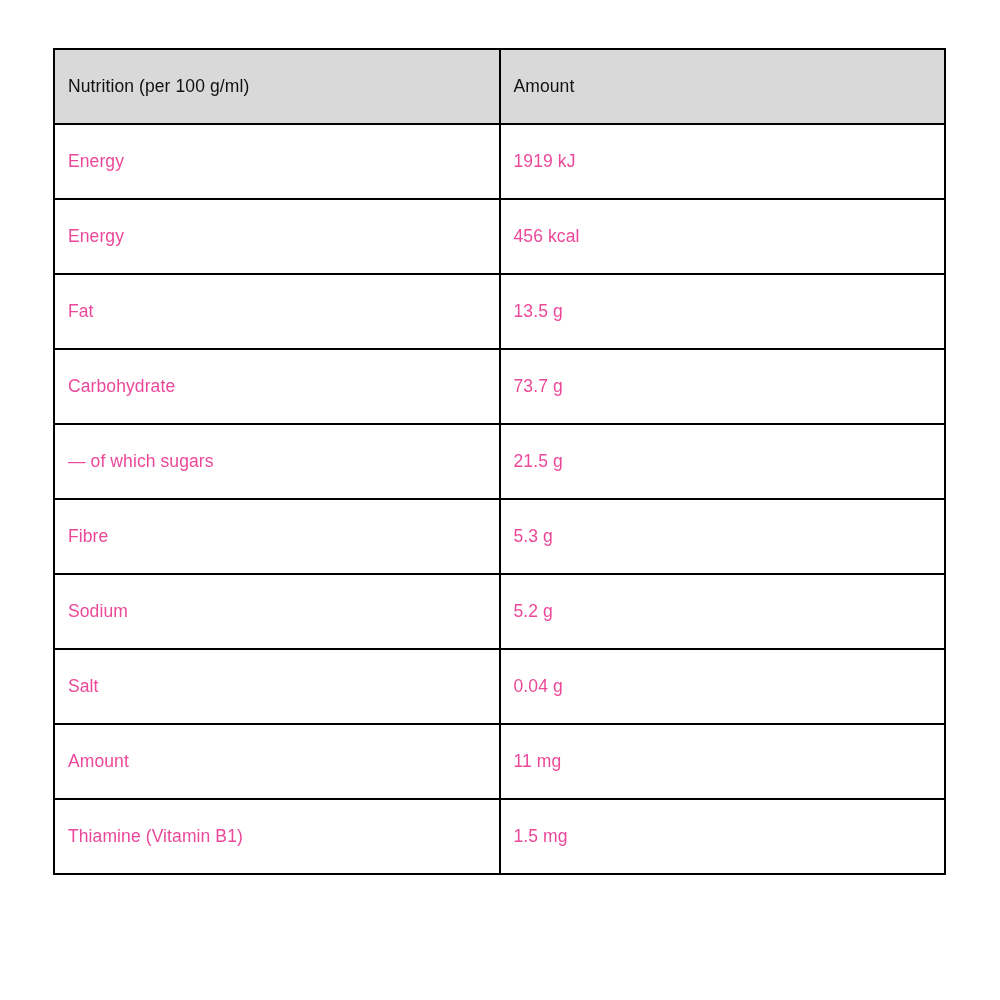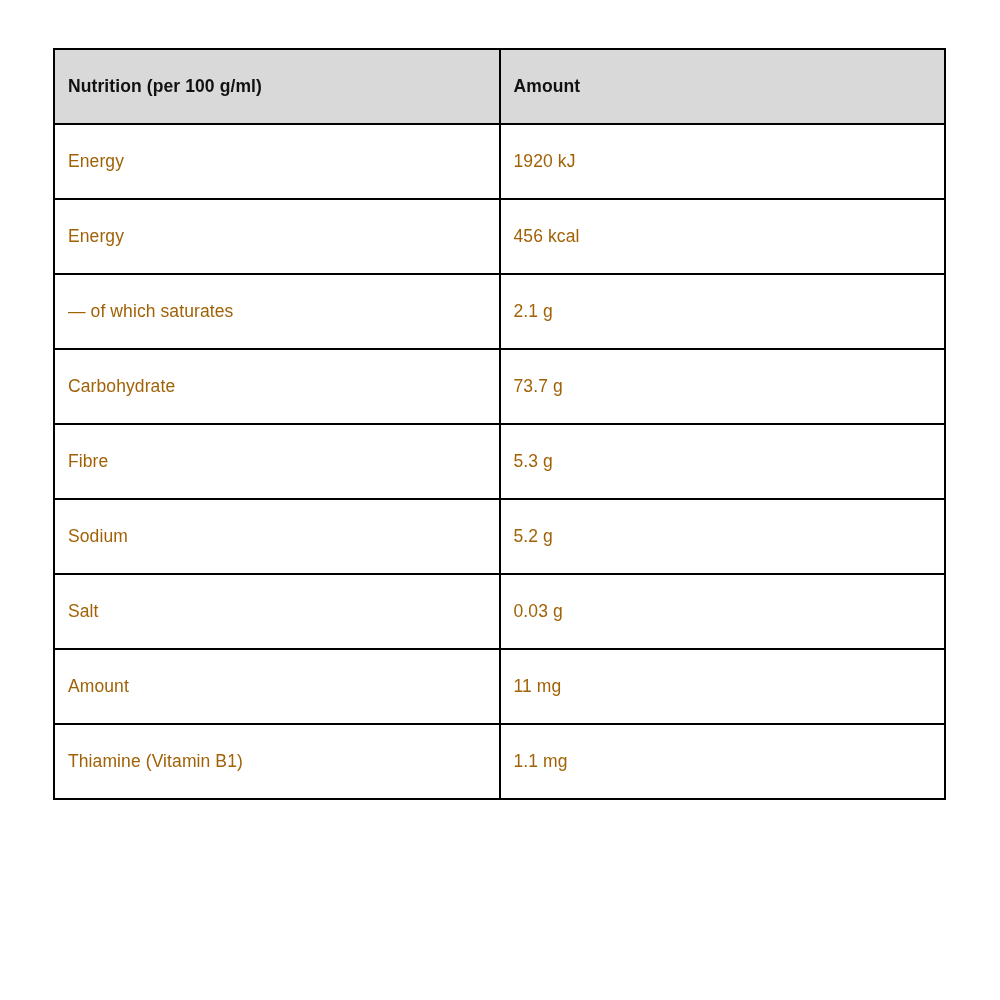--- a/index.html
+++ b/index.html
@@ -26,73 +26,77 @@
   }
   table.nutrition th,
   table.nutrition td {
     border: 2px solid #000000;
     width: 50%;
     height: 75px;
     padding: 0 0 0 13px;
     vertical-align: middle;
     text-align: left;
     font-size: 17.5px;
-    color: #a16207;
+    color: #ec4899;
     letter-spacing: 0.1px;
   }
   table.nutrition th {
     background: #d9d9d9;
-    font-weight: bold;
+    font-weight: normal;
     color: #111111;
   }
   table.nutrition { border: 2px solid #000; }
 </style>
 </head>
 <body>
 
 <div class="page">
   <table class="nutrition">
     <thead>
       <tr>
         <th>Nutrition (per 100 g/ml)</th>
         <th>Amount</th>
       </tr>
     </thead>
     <tbody>
       <tr>
         <td>Energy</td>
-        <td>1920 kJ</td>
+        <td>1919 kJ</td>
       </tr>
       <tr>
         <td>Energy</td>
         <td>456 kcal</td>
       </tr>
       <tr>
-        <td>— of which saturates</td>
-        <td>2.1 g</td>
+        <td>Fat</td>
+        <td>13.5 g</td>
       </tr>
       <tr>
         <td>Carbohydrate</td>
         <td>73.7 g</td>
+      </tr>
+      <tr>
+        <td>— of which sugars</td>
+        <td>21.5 g</td>
       </tr>
       <tr>
         <td>Fibre</td>
         <td>5.3 g</td>
       </tr>
       <tr>
         <td>Sodium</td>
         <td>5.2 g</td>
       </tr>
       <tr>
         <td>Salt</td>
-        <td>0.03 g</td>
+        <td>0.04 g</td>
       </tr>
       <tr>
         <td>Amount</td>
         <td>11 mg</td>
       </tr>
       <tr>
         <td>Thiamine (Vitamin B1)</td>
-        <td>1.1 mg</td>
+        <td>1.5 mg</td>
       </tr>
     </tbody>
   </table>
 </div>
 
 </body></html>

